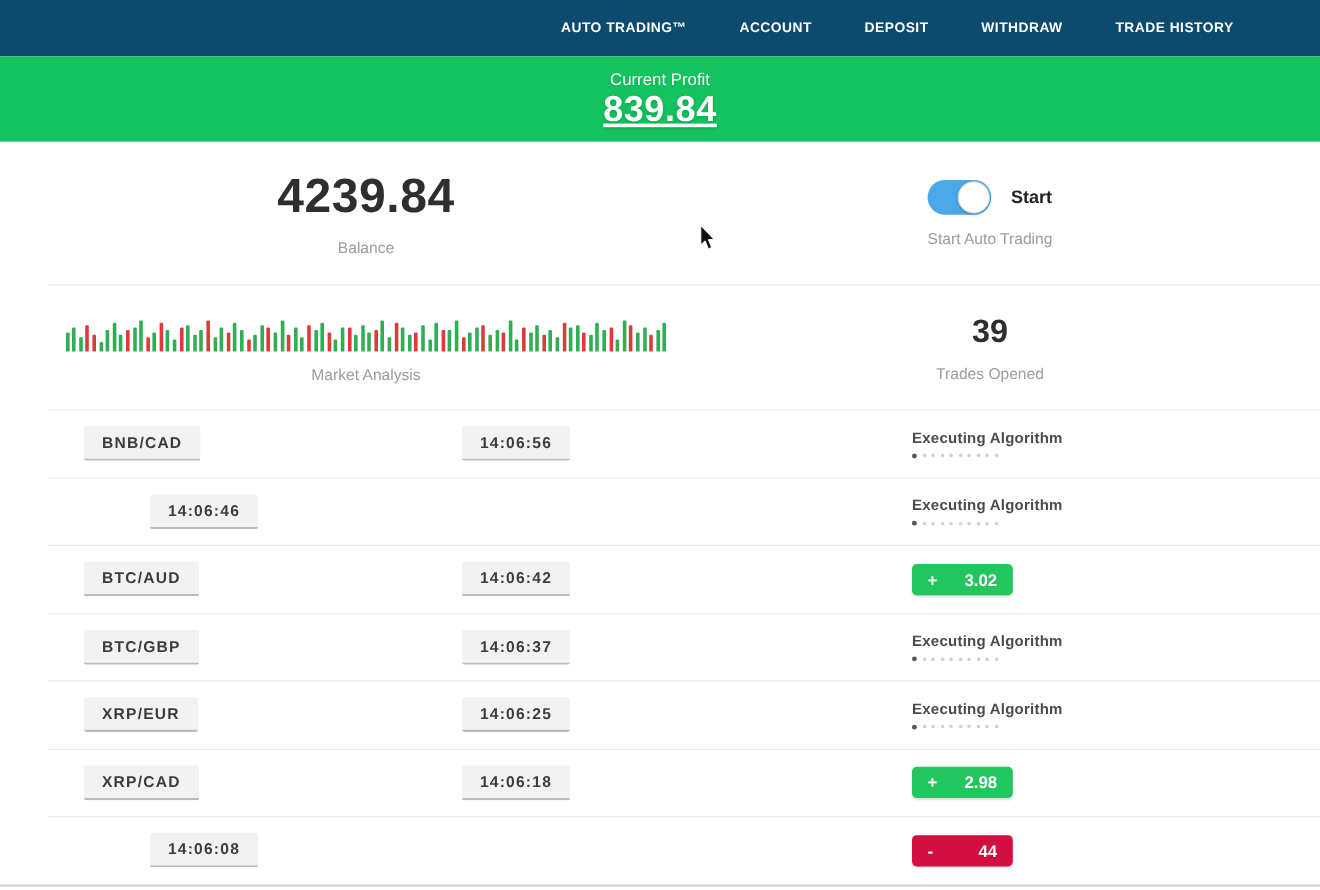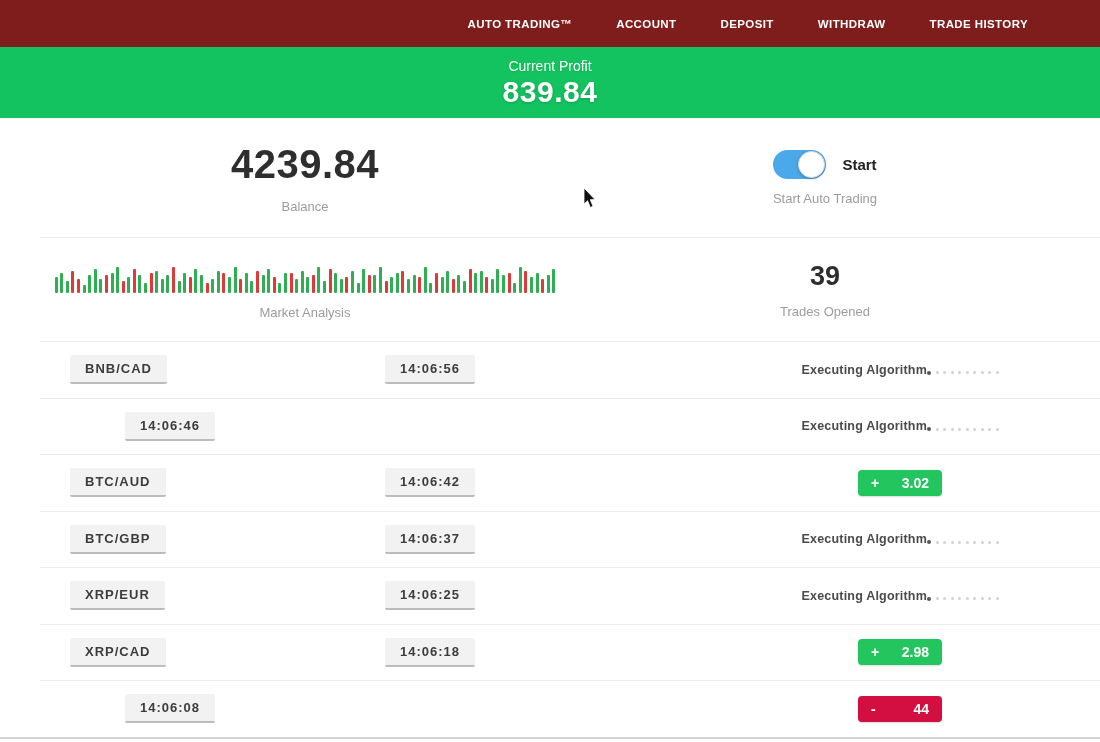--- a/index.html
+++ b/index.html
@@ -4,38 +4,38 @@
 <style>
   * { margin:0; padding:0; box-sizing:border-box; }
   html,body { width:1100px; height:742px; overflow:hidden; }
   body {
     font-family:"Liberation Sans","DejaVu Sans",sans-serif;
     background:#ffffff; position:relative;
   }
 
   
   .nav {
-    height:47px; background:#7f1d1d;
+    height:47px; background:#0c4a6e;
     display:flex; align-items:center; justify-content:flex-end;
     gap:44px; padding-right:72px;
   }
   .nav-item {
     color:#ffffff; font-size:11.5px; font-weight:bold;
     letter-spacing:.4px; cursor:pointer; white-space:nowrap;
   }
 
   
   .banner {
     height:71px; background:#13c35f; color:#fff;
     display:flex; flex-direction:column; align-items:center; justify-content:center;
     padding-top:2px;
   }
   .banner-label { font-size:14px; font-weight:normal; text-shadow:0 1px 2px rgba(0,0,0,.12); }
   .banner-value { font-size:30px; font-weight:bold; letter-spacing:.5px; margin-top:1px;
-                  text-shadow:0 1px 3px rgba(0,0,0,.18); }
+                  text-shadow:0 1px 3px rgba(0,0,0,.18);text-decoration:underline; }
 
   
   .sec { display:flex; }
   .sec1 { height:119px; }
   .sec2 { height:103px; }
   .col-left  { width:50%; padding-left:60px; display:flex; flex-direction:column; align-items:center; justify-content:center;text-align:center; }
   .col-right { width:50%; display:flex; flex-direction:column; align-items:center; justify-content:center; }
   .big-number { font-size:40px; font-weight:bold; color:#2e2e2e; letter-spacing:.5px; }
   .mid-number { font-size:27px; font-weight:bold; color:#2e2e2e; }
   .caption { font-size:13px; color:#9c9c9c; margin-top:12px; }
@@ -62,21 +62,21 @@
 
   
   .trow {
     height:56.5px; margin-left:40px; border-top:1px solid #ececec;
     display:flex; align-items:center;
   }
   .col-pair { width:260px; }
   .col-pair .chip { margin-left:30px; }
   .col-time { width:260px; display:flex; justify-content:center; }
   .col-status { width:280px; margin-left:auto; margin-right:60px;
-    display:flex; flex-direction:row; align-items:center; justify-content:center; }
+    display:flex; flex-direction:column; justify-content:center; }
   .chip {
     display:inline-block; background:#f2f2f2; border-bottom:2px solid #bcbcbc;
     border-radius:2px; padding:6px 15px;
     font-size:13px; font-weight:bold; color:#3c3c3c; letter-spacing:1px;
   }
   .exec-label { font-size:12.5px; font-weight:bold; color:#4b4b4b; letter-spacing:.2px; }
   .dots { display:flex; align-items:center; gap:4.5px; margin-top:6px; }
   .dot { width:3px; height:3px; border-radius:50%; background:#d2d2d2; }
   .dot.active { width:4px; height:4px; background:#555; }
   .badge {

